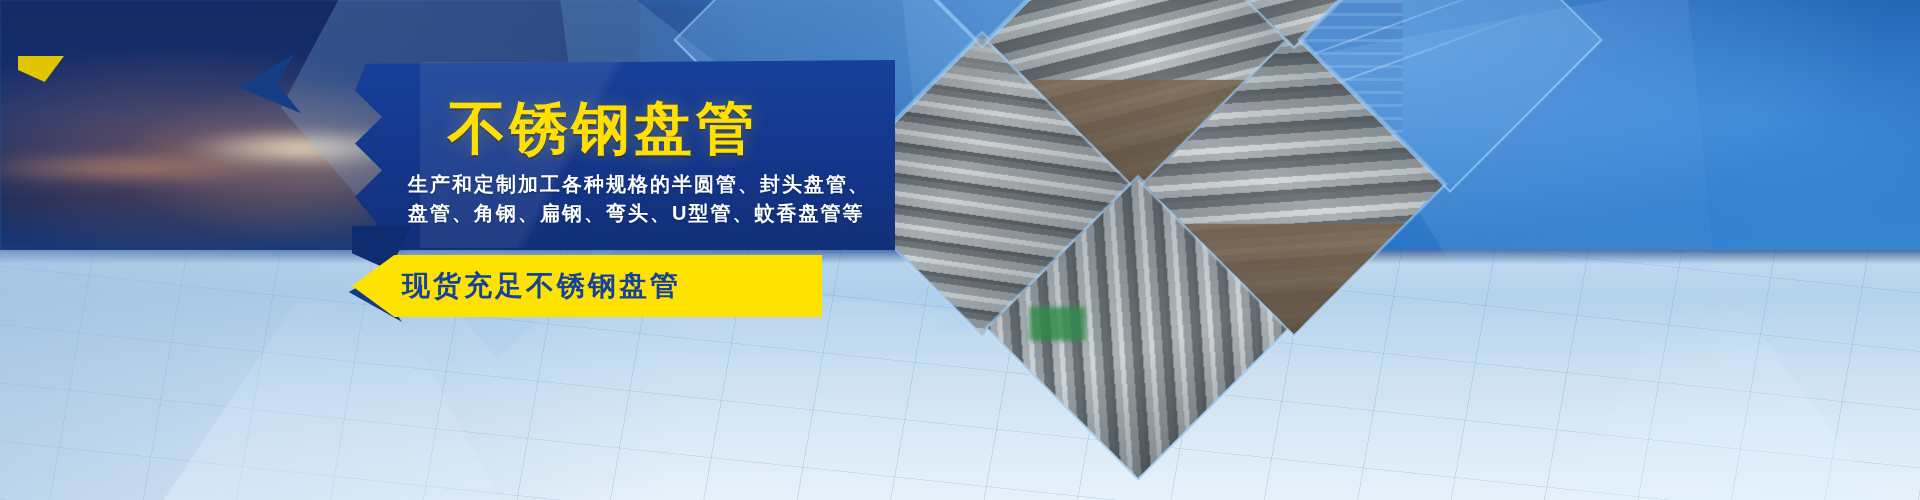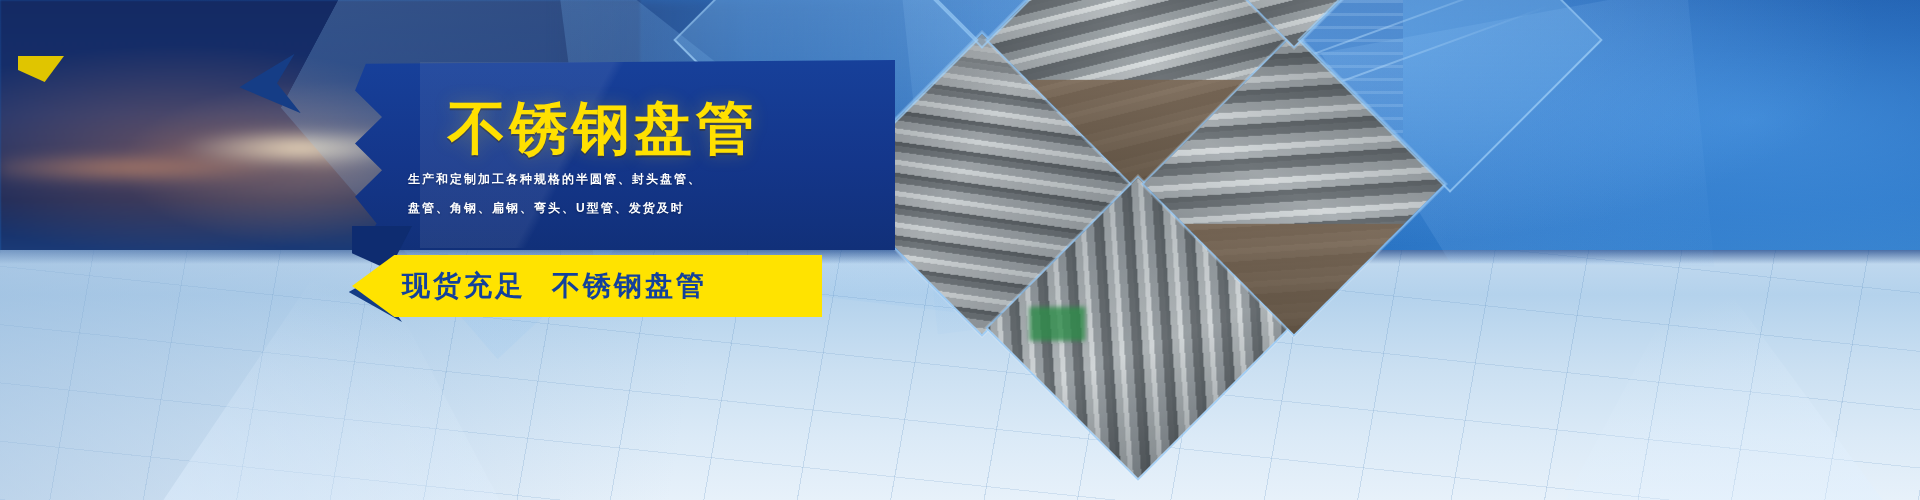--- a/index.html
+++ b/index.html
@@ -151,21 +151,21 @@
   
   .headline{
     position:absolute; left:448px; top:90px;
     font-size:58px; font-weight:700; letter-spacing:4px;
     color:#ffe000;
     text-shadow:0 2px 0 rgba(60,40,0,.35), 0 0 18px rgba(255,220,40,.25);
     white-space:nowrap;
   }
   .subline{
     position:absolute;
-    color:#ffffff; font-size:12px; font-weight:600; letter-spacing:2px;
+    color:#ffffff; font-size:20px; font-weight:600; letter-spacing:2px;
     white-space:nowrap; text-shadow:0 1px 2px rgba(0,20,60,.5);
   }
   .subline-1{ left:408px; top:171px; }
   .subline-2{ left:408px; top:200px; }
 
   
   .slogan-wrap{
     position:absolute; left:352px; top:255px;
     width:470px; height:62px;
   }
@@ -175,21 +175,21 @@
     clip-path:polygon(9% 0, 100% 0, 100% 100%, 9% 100%, 0 50%);
   }
   .slogan-tail{
     position:absolute; left:18px; top:56px;
     width:46px; height:26px;
     background:#e0c500;
     clip-path:polygon(0 0, 100% 0, 58% 100%, 0 54%);
   }
   .slogan-text{
     position:absolute; left:50px; top:0; height:62px;
-    display:flex; align-items:center; gap:26px;
+    display:flex; align-items:center; 
     color:#13419b; font-size:28px; font-weight:700; letter-spacing:3px;
     white-space:nowrap;
   }
 
   
   .mosaic{
     position:absolute; left:830px; top:-72px;
     width:660px; height:620px;
   }
   .dia{
@@ -323,21 +323,21 @@
   <div class="chevron chev-bottom"></div>
 
   <div class="ribbon"></div>
   <div class="ribbon-fold"></div>
   <div class="ribbon-sheen"></div>
 
   <div class="headline">不锈钢盘管</div>
 
   <div class="subline subline-1">生产和定制加工各种规格的半圆管、封头盘管、</div>
 
-  <div class="subline subline-2">盘管、角钢、扁钢、弯头、U型管、发货及时</div>
+  <div class="subline subline-2">盘管、角钢、扁钢、弯头、U型管、蚊香盘管等</div>
 
   <div class="slogan-wrap">
     <div class="slogan-bar"></div>
     <div class="slogan-text">
       <span>现货充足</span>
       <span>不锈钢盘管</span>
     </div>
   </div>
   <div class="slogan-tail"></div>
 

